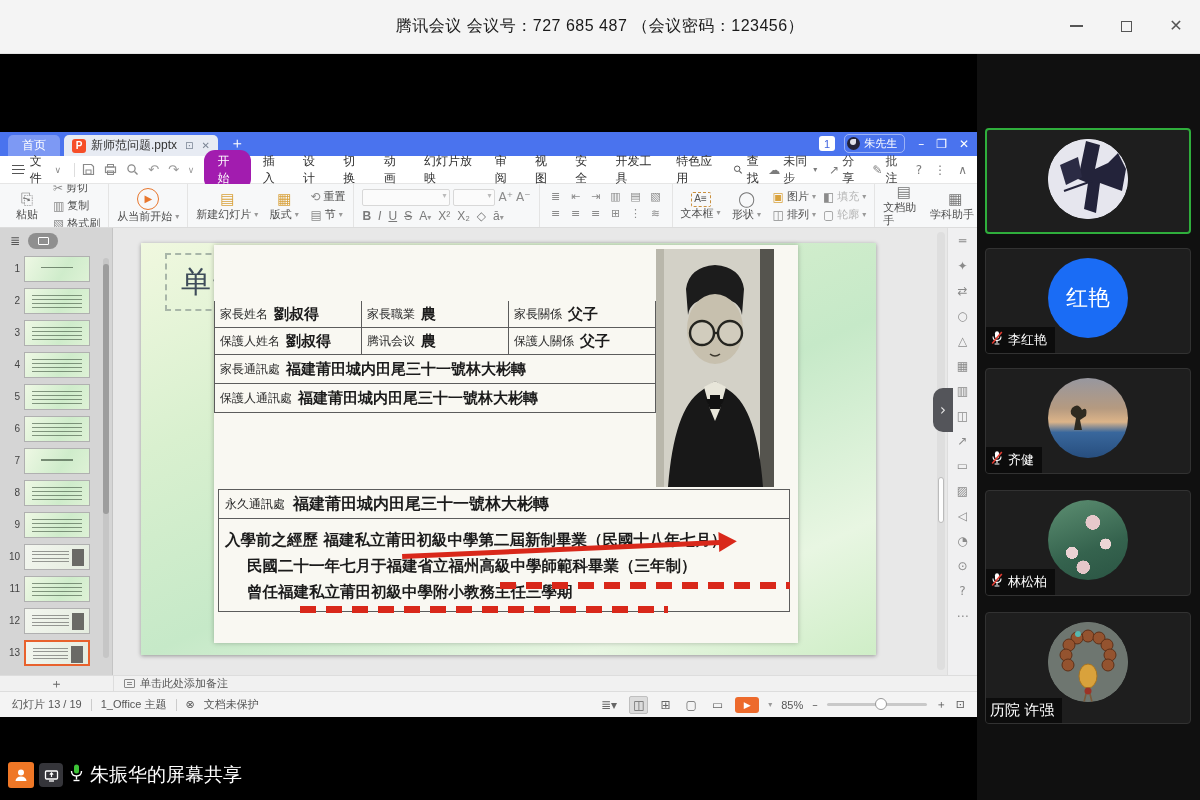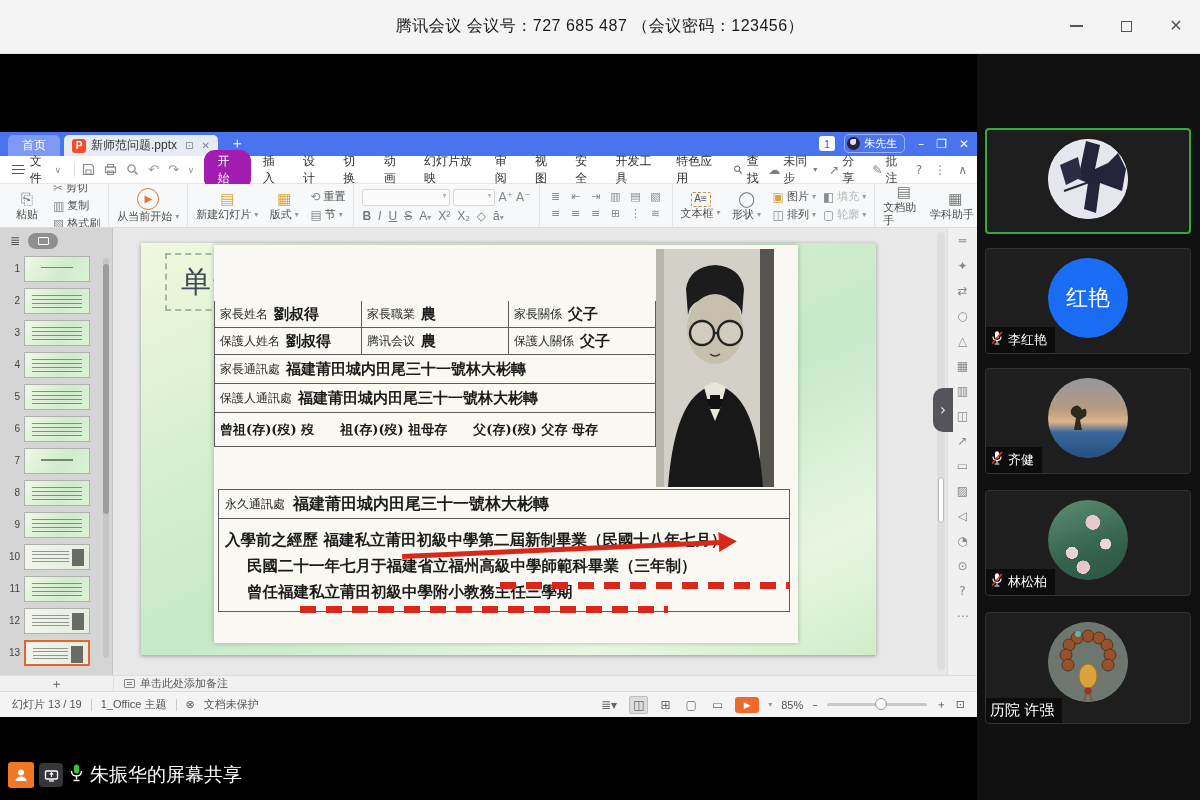--- a/index.html
+++ b/index.html
@@ -573,23 +573,20 @@
                   </span>
               </div>
               <div class="drow r29">
                 <i>家長通訊處</i>
                   <b>福建莆田城内田尾三十一號林大彬轉</b>
               </div>
               <div class="drow r29">
                 <i>保護人通訊處</i>
                   <b>福建莆田城内田尾三十一號林大彬轉</b>
               </div>
-              <div class="drow r34">
-                <b style="font-size:13px">曾祖(存)(歿) 歿　　祖(存)(歿) 祖母存　　父(存)(歿) 父存 母存</b>
-              </div>
             </div>
             <div class="pfull">
               <div class="permrow">
                 <i>永久通訊處</i>
                   <b>福建莆田城内田尾三十一號林大彬轉</b>
               </div>
               <div class="hist">
                 <div class="hline">入學前之經歷 福建私立莆田初級中學第二屆新制畢業（民國十八年七月）</div>
                 <div class="hline indent">民國二十一年七月于福建省立福州高級中學師範科畢業（三年制）</div>
                 <div class="hline indent">曾任福建私立莆田初級中學附小教務主任三學期</div>

